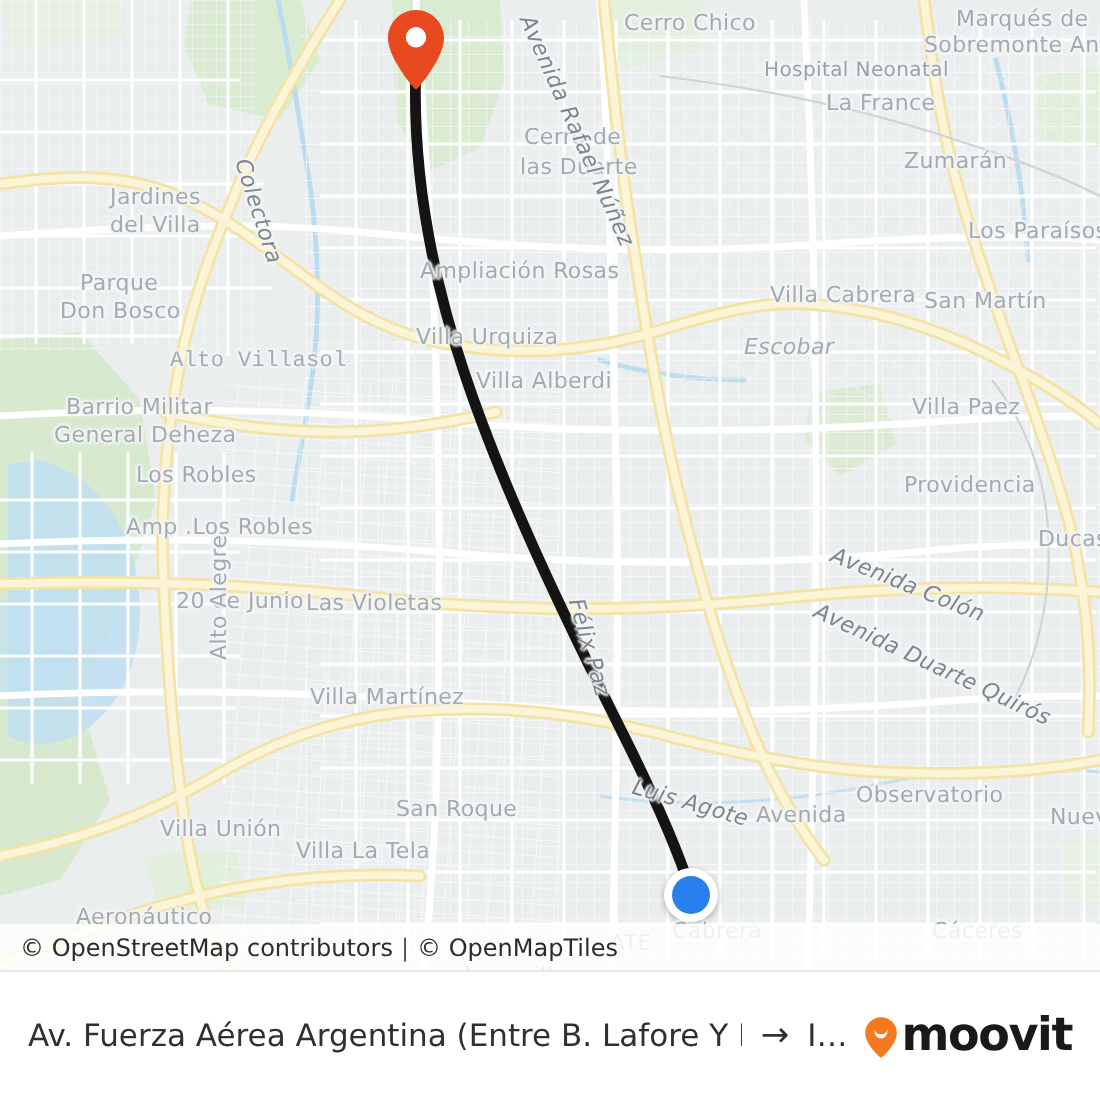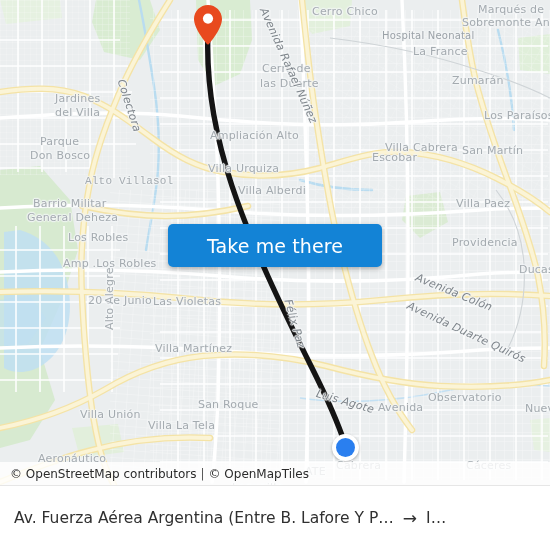--- a/index.html
+++ b/index.html
@@ -224,27 +224,27 @@
         <div class="mlabel poi" style="left: 382px; top: 30px; text-align: center;">Hospital Neonatal</div>
         <div class="mlabel" style="left: 478px; top: 4px;">Marqués de</div>
         <div class="mlabel" style="left: 462px; top: 17px;">Sobremonte Anexo</div>
         <div class="mlabel" style="left: 413px; top: 46px;">La France</div>
         <div class="mlabel" style="left: 262px; top: 63px;">Cerro de</div>
         <div class="mlabel" style="left: 260px; top: 78px;">las Duarte</div>
         <div class="mlabel" style="left: 452px; top: 75px;">Zumarán</div>
         <div class="mlabel" style="left: 55px; top: 93px; text-align: right;">Jardines</div>
         <div class="mlabel" style="left: 55px; top: 107px;">del Villa</div>
         <div class="mlabel" style="left: 484px; top: 110px;">Los Paraísos</div>
-        <div class="mlabel" style="left: 210px; top: 130px;">Ampliación Alto</div>
+        <div class="mlabel" style="left: 210px; top: 130px;">Ampliación Rosas</div>
         <div class="mlabel" style="left: 385px; top: 142px;">Villa Cabrera</div>
         <div class="mlabel" style="left: 462px; top: 145px;">San Martín</div>
         <div class="mlabel" style="left: 40px; top: 136px;">Parque</div>
         <div class="mlabel" style="left: 30px; top: 150px;">Don Bosco</div>
         <div class="mlabel" style="left: 208px; top: 163px;">Villa Urquiza</div>
-        <div class="mlabel" style="left: 372px; top: 152px;">Escobar</div>
+        <div class="mlabel" style="left: 372px; top: 168px; font-style: italic;">Escobar</div>
         <div class="mlabel" style="left: 85px; top: 175px; font-family: Liberation Mono, monospace;">Alto Villasol</div>
         <div class="mlabel" style="left: 238px; top: 185px;">Villa Alberdi</div>
         <div class="mlabel" style="left: 420px; top: 198px; margin-left: 36px;">Villa Paez</div>
         <div class="mlabel" style="left: 33px; top: 198px;">Barrio Militar</div>
         <div class="mlabel" style="left: 27px; top: 212px;">General Deheza</div>
         <div class="mlabel" style="left: 68px; top: 232px;">Los Robles</div>
         <div class="mlabel" style="left: 452px; top: 237px;">Providencia</div>
         <div class="mlabel" style="left: 519px; top: 264px;">Ducasse</div>
         <div class="mlabel" style="left: 63px; top: 258px;">Amp .Los Robles</div>
         <div class="mlabel" style="left: 75px; top: 295px; margin-left: 13px;">20 de Junio</div>
@@ -265,32 +265,36 @@
       </div>
     <div id="street-labels">
         <div class="mlabel street" style="left: 268px; top: 6px; transform-origin: left top; transform: rotate(66deg);">Avenida Rafael Núñez</div>
         <div class="mlabel street" style="left: 126px; top: 78px; transform-origin: left top; transform: rotate(72deg);">Colectora</div>
         <div class="mlabel street" style="left: 293px; top: 298px; transform-origin: left top; transform: rotate(74deg);">Félix Paz</div>
         <div class="mlabel street" style="left: 418px; top: 272px; transform-origin: left top; transform: rotate(22deg);">Avenida Colón</div>
         <div class="mlabel street" style="left: 410px; top: 300px; transform-origin: left top; transform: rotate(25deg);">Avenida Duarte Quirós</div>
         <div class="mlabel street" style="left: 318px; top: 388px; transform-origin: left top; transform: rotate(16deg);">Luis Agote</div>
       </div>
 
-    <div id="cta">
-      <span>Take me there</span>
-    </div>
 
     <div id="attrib">
       <span>© OpenStreetMap contributors</span>
       <span class="sep">|</span>
       <span>© OpenMapTiles</span>
     </div>
   </div>
 
   <div id="footer">
     <div id="footer-route">
       <span id="footer-from">Av. Fuerza Aérea Argentina (Entre B. Lafore Y P…</span>
       <span id="arrow">→</span>
       <span id="footer-to">I…</span>
     </div>
+    <div id="brand">
+      <svg id="brand-mark" viewBox="0 0 17 21">
+        <path d="M8.5 0.6 C4.1 0.6 0.6 4.1 0.6 8.5 c0 5.5 6.6 11.4 7.4 12.1 a0.8 0.8 0 0 0 1 0 C9.8 19.9 16.4 14 16.4 8.5 16.4 4.1 12.9 0.6 8.5 0.6 z" fill="#F57A1E"></path>
+        <path d="M5.2 6.6 a3.4 3.4 0 0 0 6.6 0 c0.1 3.1 -1.6 4.6 -3.3 4.6 -1.7 0 -3.4 -1.5 -3.3 -4.6 z" fill="#ffffff"></path>
+      </svg>
+      <span id="brand-text">moovit</span>
+    </div>
   </div>
 
 </div>
 
 </body></html>

